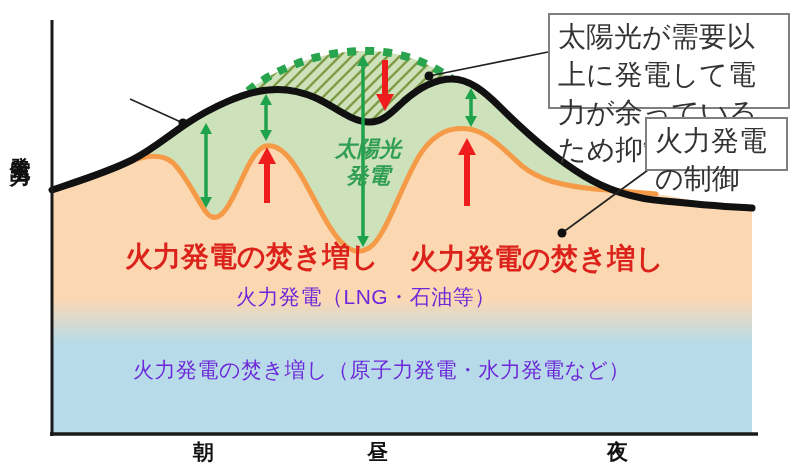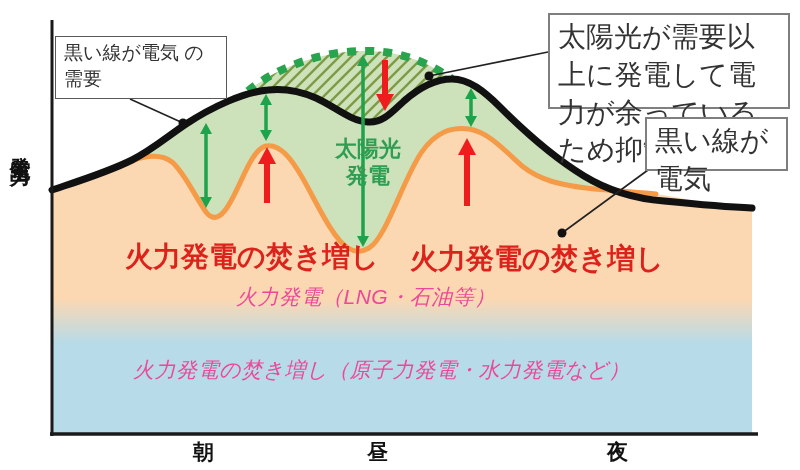--- a/index.html
+++ b/index.html
@@ -15,24 +15,24 @@
   }
   .x-label{font-size:21px;font-weight:bold;color:#111;top:438px;}
   .callout{
     position:absolute;background:#ffffff;border:2px solid #7f7f7f;
     color:#333;font-size:28px;line-height:1.35;padding:3px 8px;
     word-break:break-all;box-sizing:border-box;
   }
   .callout.demand{border:1.5px solid #595959;font-size:19px;}
   .solar-label{
     left:318px;top:136px;width:100px;text-align:center;
-    color:#2f9e53;font-size:22px;line-height:1.22;font-weight:bold;
+    color:#2f9e53;font-size:22px;line-height:1.22;font-weight:bold;font-style:italic;
   }
   .boost{color:#dc231b;font-size:28px;font-weight:bold;}
-  .band-label{color:#ec4899;font-size:21px;letter-spacing:0.5px;font-style:italic;}
+  .band-label{color:#6d28d9;font-size:21px;letter-spacing:0.5px;}
 </style>
 </head>
 <body>
 
 <div class="stage">
 
   <svg width="800" height="470" viewBox="0 0 800 470">
     <defs>
       <linearGradient id="bandGrad" gradientUnits="userSpaceOnUse" x1="0" y1="0" x2="0" y2="470">
         <stop offset="0" stop-color="#fcd8b2"></stop>
@@ -120,26 +120,24 @@
     <line x1="52" y1="20" x2="52" y2="436" stroke="#1a1a1a" stroke-width="3"></line>
     <line x1="50" y1="434" x2="758" y2="434" stroke="#1a1a1a" stroke-width="3.5"></line>
   </svg>
 
   <div class="txt y-label">発電出力</div>
 
   <div class="txt x-label" style="left:193px;">朝</div>
   <div class="txt x-label" style="left:367px;">昼</div>
   <div class="txt x-label" style="left:607px;">夜</div>
 
-  <div class="callout demand" style="left:55px;top:36px;width:172px;height:63px;">黒い線が電気
-の需要</div>
 
   <div class="callout" style="left:548px;top:13px;width:242px;height:96px;">太陽光が需要以上に発電して電力が余っているため抑制</div>
 
-  <div class="callout" style="left:645px;top:117px;width:143px;height:54px;">黒い線が電気</div>
+  <div class="callout" style="left:645px;top:117px;width:143px;height:54px;">火力発電の制御</div>
 
   <div class="txt solar-label">太陽光
 発電</div>
 
   <div class="txt boost" style="left:125px;top:238px;">火力発電の焚き増し</div>
   <div class="txt boost" style="left:410px;top:240px;">火力発電の焚き増し</div>
 
   <div class="txt band-label" style="left:236px;top:283px;">火力発電（LNG・石油等）</div>
   <div class="txt band-label" style="left:133px;top:356px;">火力発電の焚き増し（原子力発電・水力発電など）</div>
 

